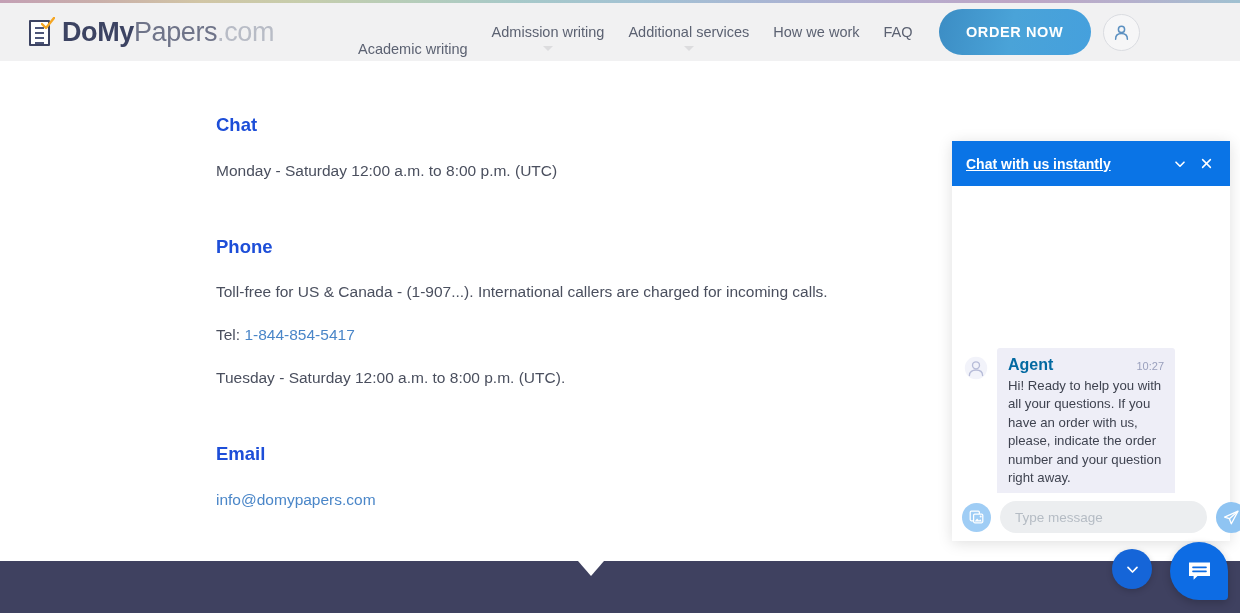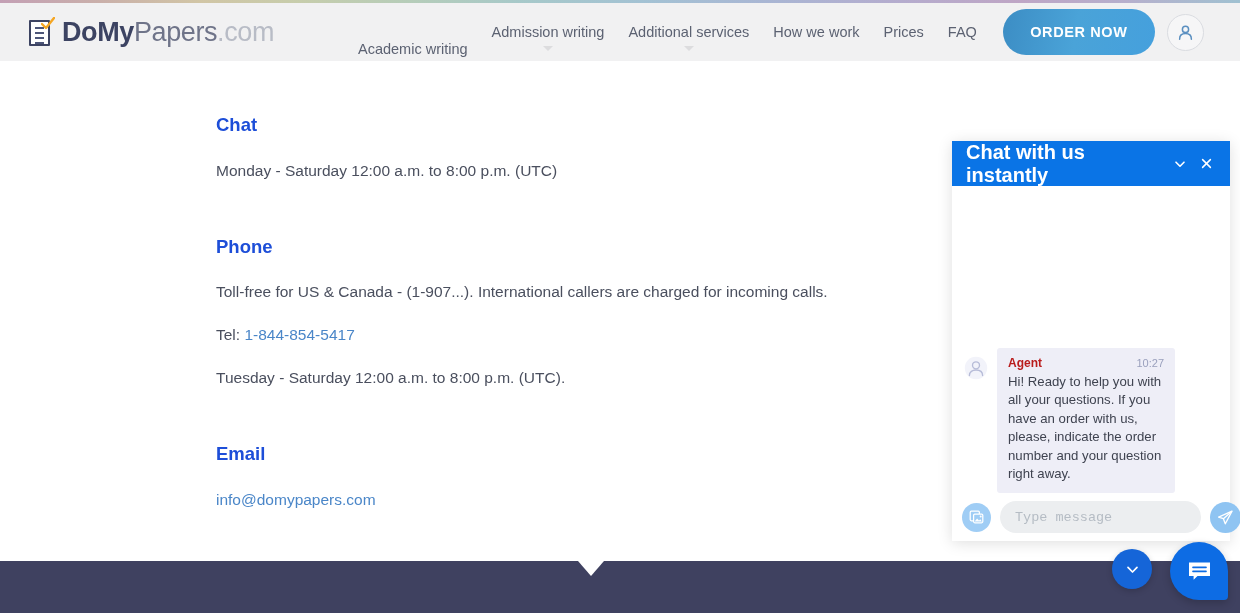--- a/index.html
+++ b/index.html
@@ -209,22 +209,23 @@
   .chat-head {
     height: 45px;
     background: #0a74e6;
     display: flex;
     align-items: center;
     padding: 0 13px 0 14px;
   }
   .chat-head-title {
     flex: 1;
     color: #ffffff;
-    font-size: 20px;
+    font-size: 14px;
     font-weight: 700;
+    text-decoration: underline;
   }
   .head-btn {
     width: 22px; height: 22px;
     display: flex;
     align-items: center;
     justify-content: center;
     cursor: pointer;
     margin-left: 4px;
   }
 
@@ -252,23 +253,23 @@
     border-radius: 3px;
     padding: 8px 11px 10px 11px;
   }
   .msg-meta {
     display: flex;
     align-items: baseline;
     margin-bottom: 3px;
   }
   .msg-sender {
     flex: 1;
-    font-size: 12px;
+    font-size: 16px;
     font-weight: 700;
-    color: #b91c1c;
+    color: #0369a1;
   }
   .msg-time {
     font-size: 11px;
     color: #9aa0bd;
   }
   .msg-text {
     font-size: 13.2px;
     line-height: 18.4px;
     color: #3f4350;
   }
@@ -297,21 +298,21 @@
     flex: 1;
     height: 32px;
     margin: 0 9px;
     border: none;
     outline: none;
     border-radius: 16px;
     background: #eceef0;
     padding: 0 15px;
     font-size: 13.5px;
     color: #4a4f5e;
-    font-family: Liberation Mono, monospace;
+    font-family: Liberation Sans, sans-serif;
   }
   .msg-input::placeholder { color: #b5bcc4; }
   .send-btn {
     width: 31px; height: 31px;
     border-radius: 50%;
     background: #8fc4f2;
     display: flex;
     align-items: center;
     justify-content: center;
     cursor: pointer;
@@ -380,23 +381,20 @@
         <span class="caret"></span>
       </div>
       <div class="nav-item">
         <span>Additional services</span>
         <span class="caret"></span>
       </div>
       <div class="nav-item">
         <span>How we work</span>
       </div>
       <div class="nav-item">
-        <span>Prices</span>
-      </div>
-      <div class="nav-item">
         <span>FAQ</span>
       </div>
 
       <button class="order-btn">ORDER NOW</button>
 
       <div class="account-btn">
         <svg width="17" height="17" viewBox="0 0 17 17">
           <circle cx="8.5" cy="5.4" r="3.1" fill="none" stroke="#5a8fc0" stroke-width="1.5"></circle>
           <path d="M2.6 15.2 C2.6 11.4 5.2 9.6 8.5 9.6 C11.8 9.6 14.4 11.4 14.4 15.2" fill="none" stroke="#5a8fc0" stroke-width="1.5" stroke-linecap="round"></path>
         </svg>

